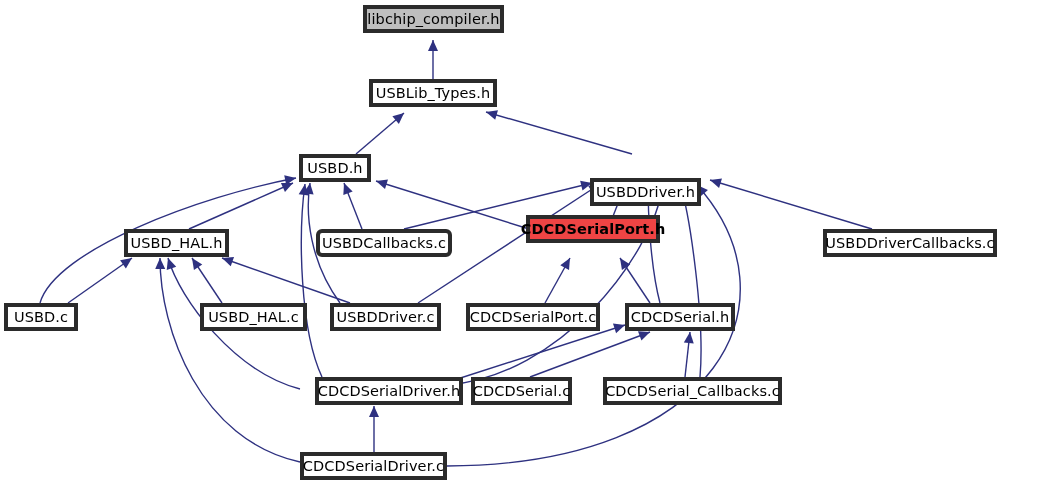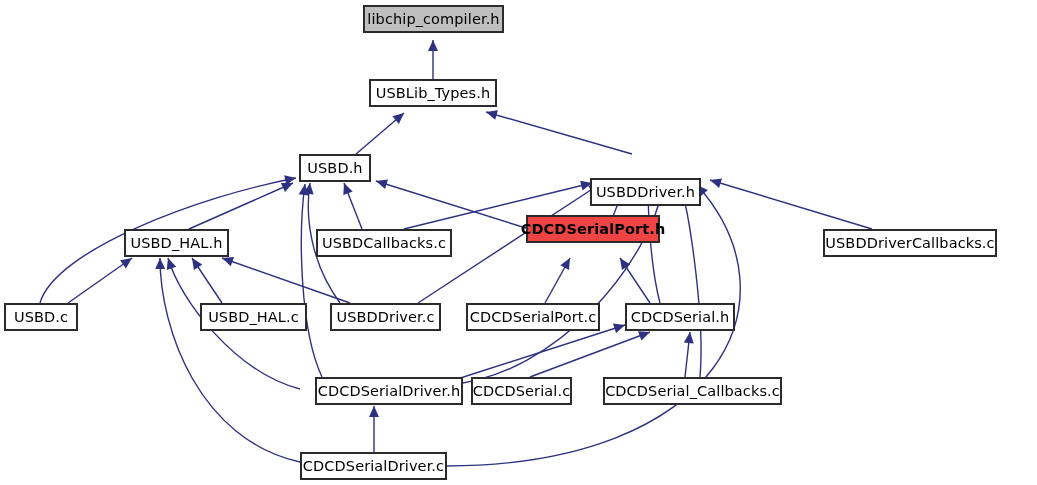--- a/index.html
+++ b/index.html
@@ -18,21 +18,21 @@
   #graph-svg {
     position: absolute;
     left: 0;
     top: 0;
     width: 1037px;
     height: 485px;
   }
   .gnode {
     position: absolute;
     box-sizing: border-box;
-    border: 2px solid #6d28d9;
+    border: 4px solid #6d28d9;
     background: #ffffff;
     color: #000000;
     font-size: 14.5px;
     line-height: 1;
     display: flex;
     align-items: center;
     justify-content: center;
     white-space: nowrap;
     letter-spacing: 0.1px;
     z-index: 5;
@@ -121,21 +121,21 @@
     </div>
     <div class="gnode" style="left: 299px; top: 154px; width: 72px; height: 28px; background: rgb(255, 255, 255); border-color: rgb(43, 43, 43);">
       <span>USBD.h</span>
     </div>
     <div class="gnode" style="left: 590px; top: 154px; width: 111px; height: 28px; background: rgb(255, 255, 255); border-color: rgb(43, 43, 43); margin-top: 24px;">
       <span>USBDDriver.h</span>
     </div>
     <div class="gnode" style="left: 124px; top: 229px; width: 105px; height: 28px; background: rgb(255, 255, 255); border-color: rgb(43, 43, 43);">
       <span>USBD_HAL.h</span>
     </div>
-    <div class="gnode" style="left: 316px; top: 229px; width: 136px; height: 28px; background: rgb(255, 255, 255); border-color: rgb(43, 43, 43);">
+    <div class="gnode" style="left: 316px; top: 229px; width: 136px; height: 28px; background: rgb(255, 255, 255); border-color: rgb(43, 43, 43); border-radius: 6px;">
       <span>USBDCallbacks.c</span>
     </div>
     <div class="gnode" style="left: 526px; top: 215px; width: 134px; height: 28px; background: #ef4444; border-color: rgb(43, 43, 43); font-weight: bold;">
       <span>CDCDSerialPort.h</span>
     </div>
     <div class="gnode" style="left: 823px; top: 229px; width: 174px; height: 28px; background: rgb(255, 255, 255); border-color: rgb(43, 43, 43);">
       <span>USBDDriverCallbacks.c</span>
     </div>
     <div class="gnode" style="left: 4px; top: 303px; width: 74px; height: 28px; background: rgb(255, 255, 255); border-color: rgb(43, 43, 43);">
       <span>USBD.c</span>

